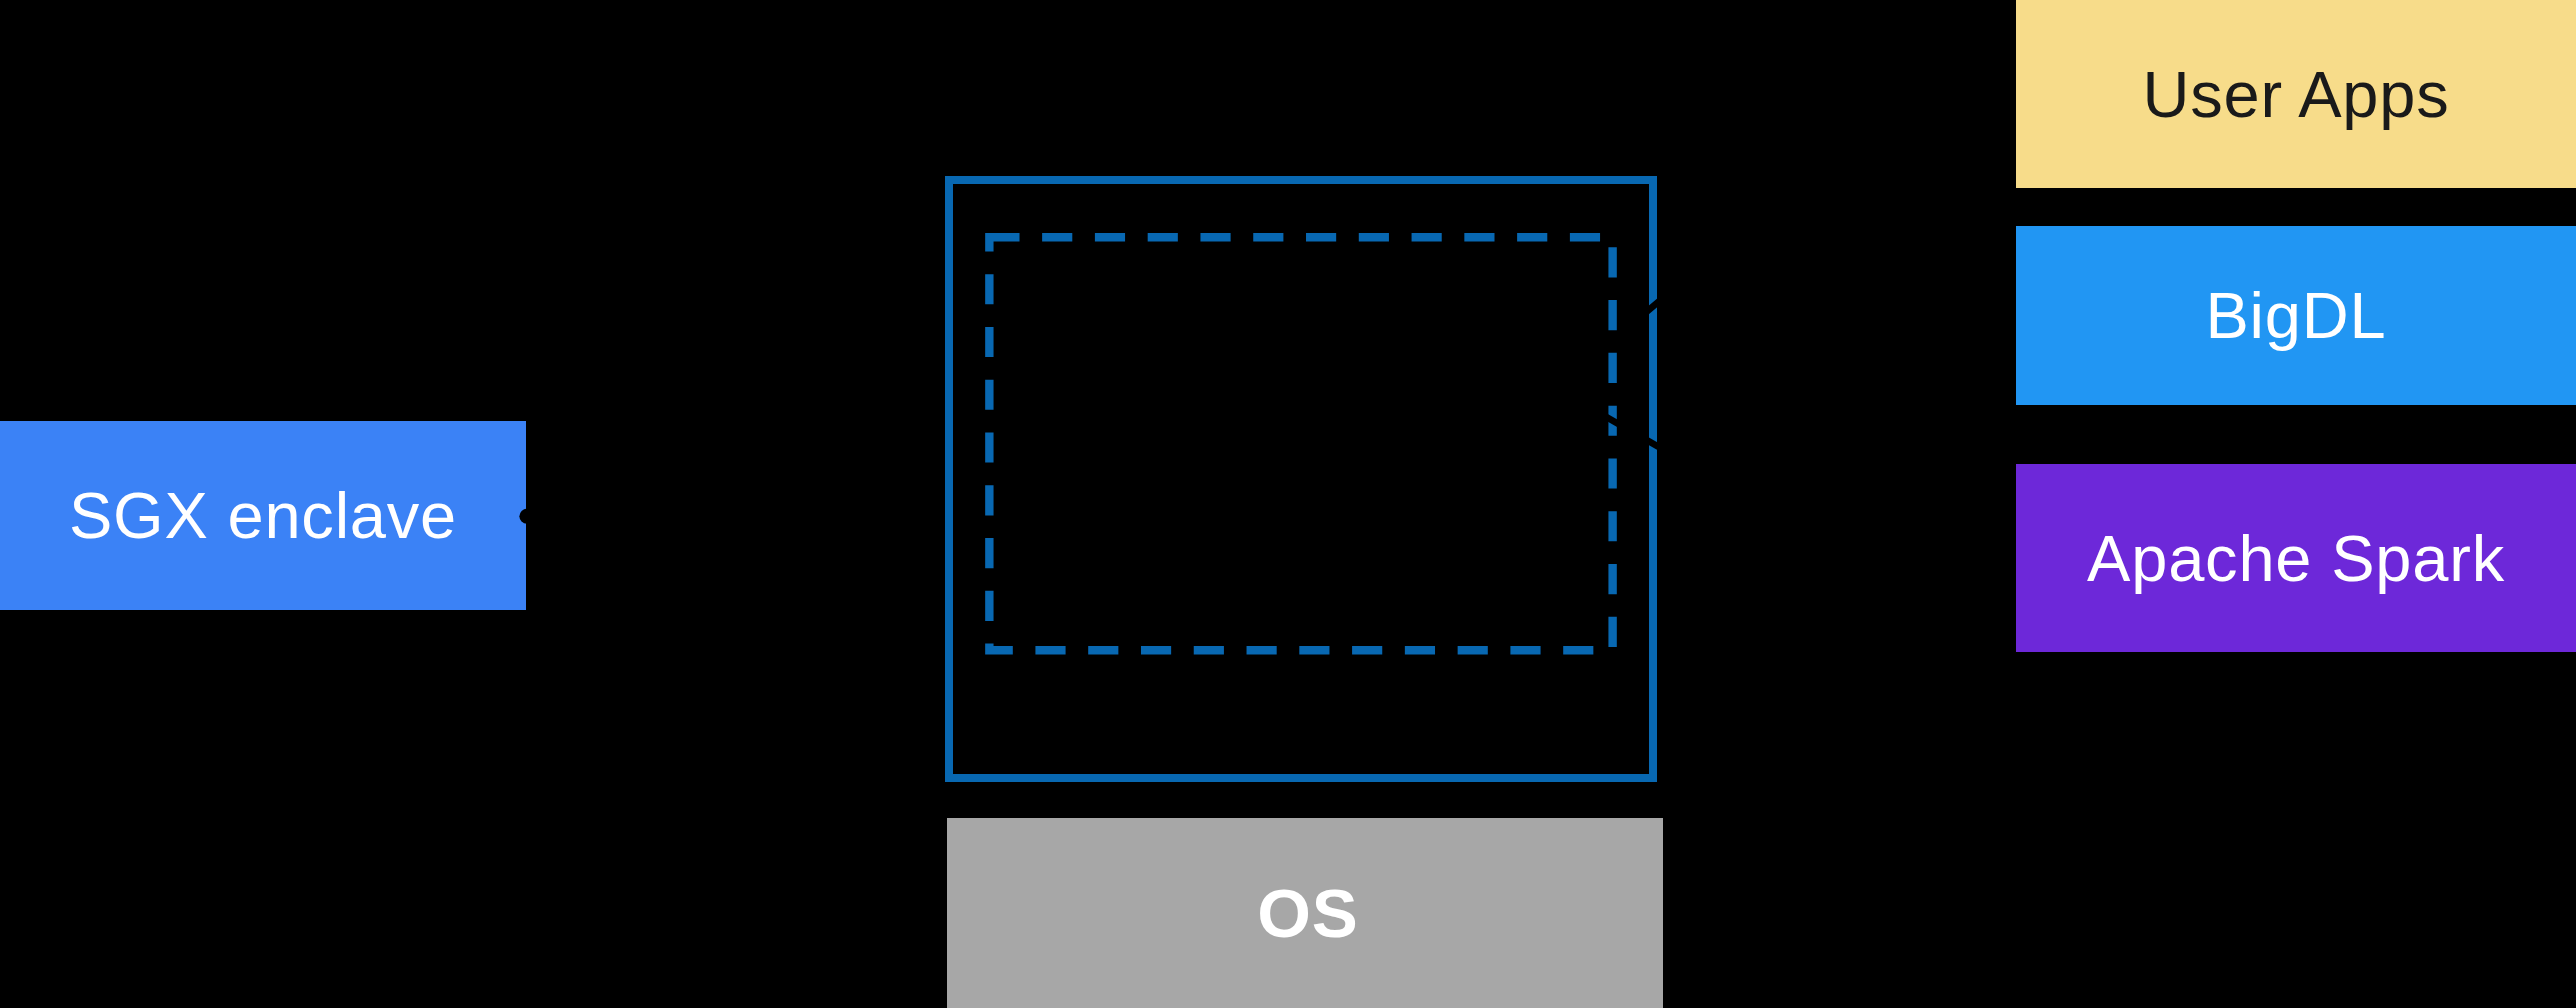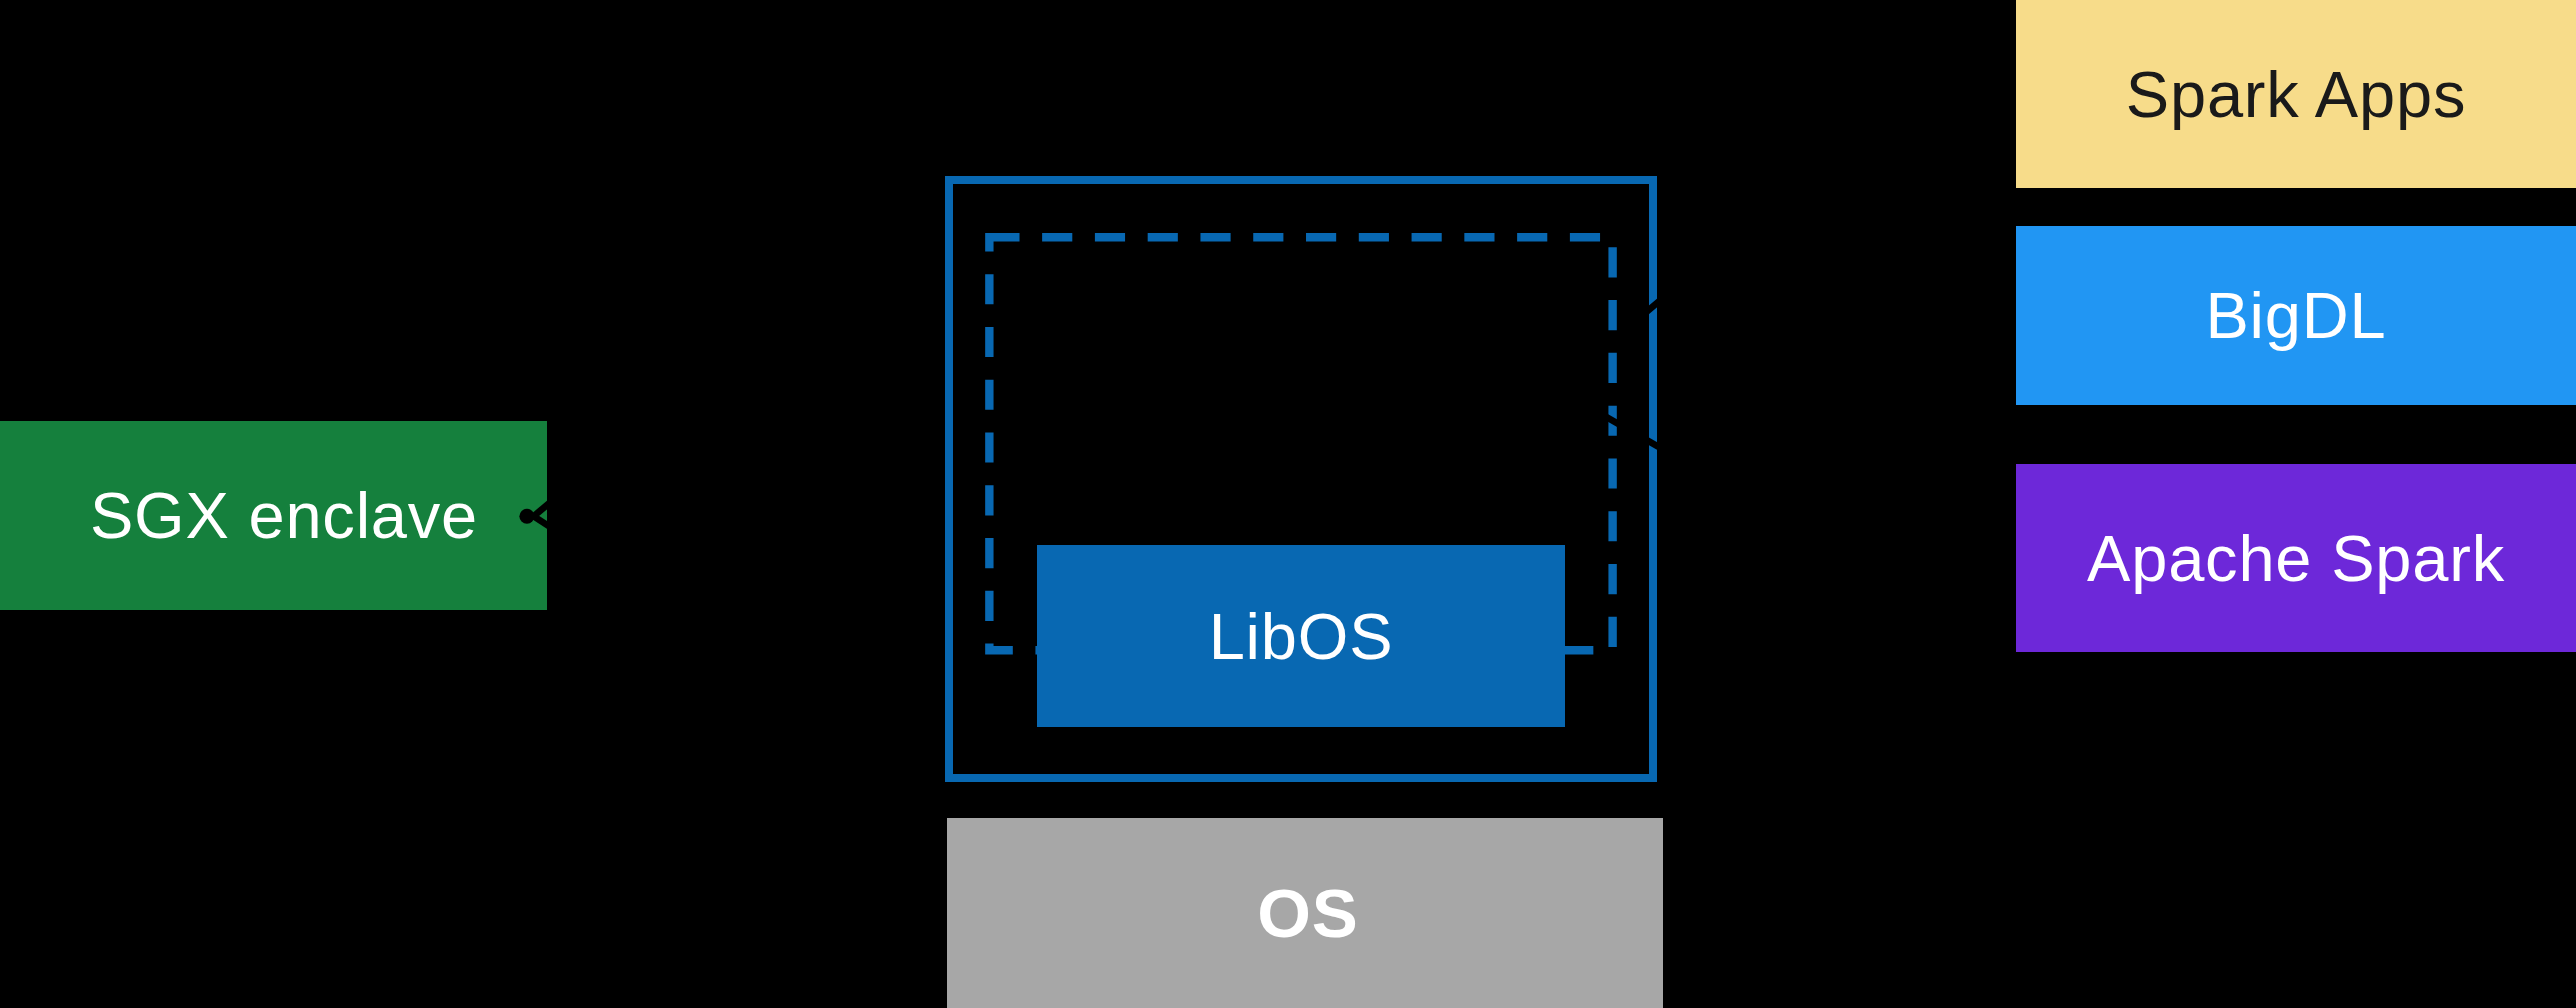--- a/index.html
+++ b/index.html
@@ -44,41 +44,38 @@
 
   svg.layer { position: absolute; left: 0; top: 0; width: 2576px; height: 1009px; pointer-events: none; }
   svg.under { z-index: 2; }  
   svg.over  { z-index: 5; }  
 </style>
 </head>
 <body>
 
 <div class="canvas" style="background-color: rgb(0, 0, 0);">
 
-  <div class="box sgx-box" style="background-color: #15803d; padding-left: 21px;">
+  <div class="box sgx-box" style="background-color: #3b82f6;">
     <span class="label" style="color: rgb(255, 255, 255);">SGX enclave</span>
   </div>
 
   <div class="outer-box" style="border-color: rgb(8, 104, 178);"></div>
 
   <svg class="layer under" viewBox="0 0 3075 1204" xmlns="http://www.w3.org/2000/svg">
     <rect x="1181" y="283" width="744" height="493" fill="none" stroke-width="10" stroke-dasharray="36 27" style="stroke: rgb(8, 104, 178);"></rect>
   </svg>
 
 
-  <div class="box libos-box" style="background-color: rgb(8, 104, 178);">
-    <span class="label" style="color: rgb(255, 255, 255);">LibOS</span>
-  </div>
 
   <div class="box os-box" style="background-color: rgb(167, 167, 167);">
     <span class="label" style="color: rgb(255, 255, 255);">OS</span>
   </div>
 
   <div class="box user-apps-box" style="background-color: rgb(247, 220, 138);">
-    <span class="label" style="color: rgb(26, 26, 26);">Spark Apps</span>
+    <span class="label" style="color: rgb(26, 26, 26);">User Apps</span>
   </div>
 
   <div class="box bigdl-box" style="background-color: rgb(33, 150, 243);">
     <span class="label" style="color: rgb(255, 255, 255);">BigDL</span>
   </div>
 
   <div class="box spark-box" style="background-color: #6d28d9;">
     <span class="label" style="color: rgb(255, 255, 255);">Apache Spark</span>
   </div>
 

